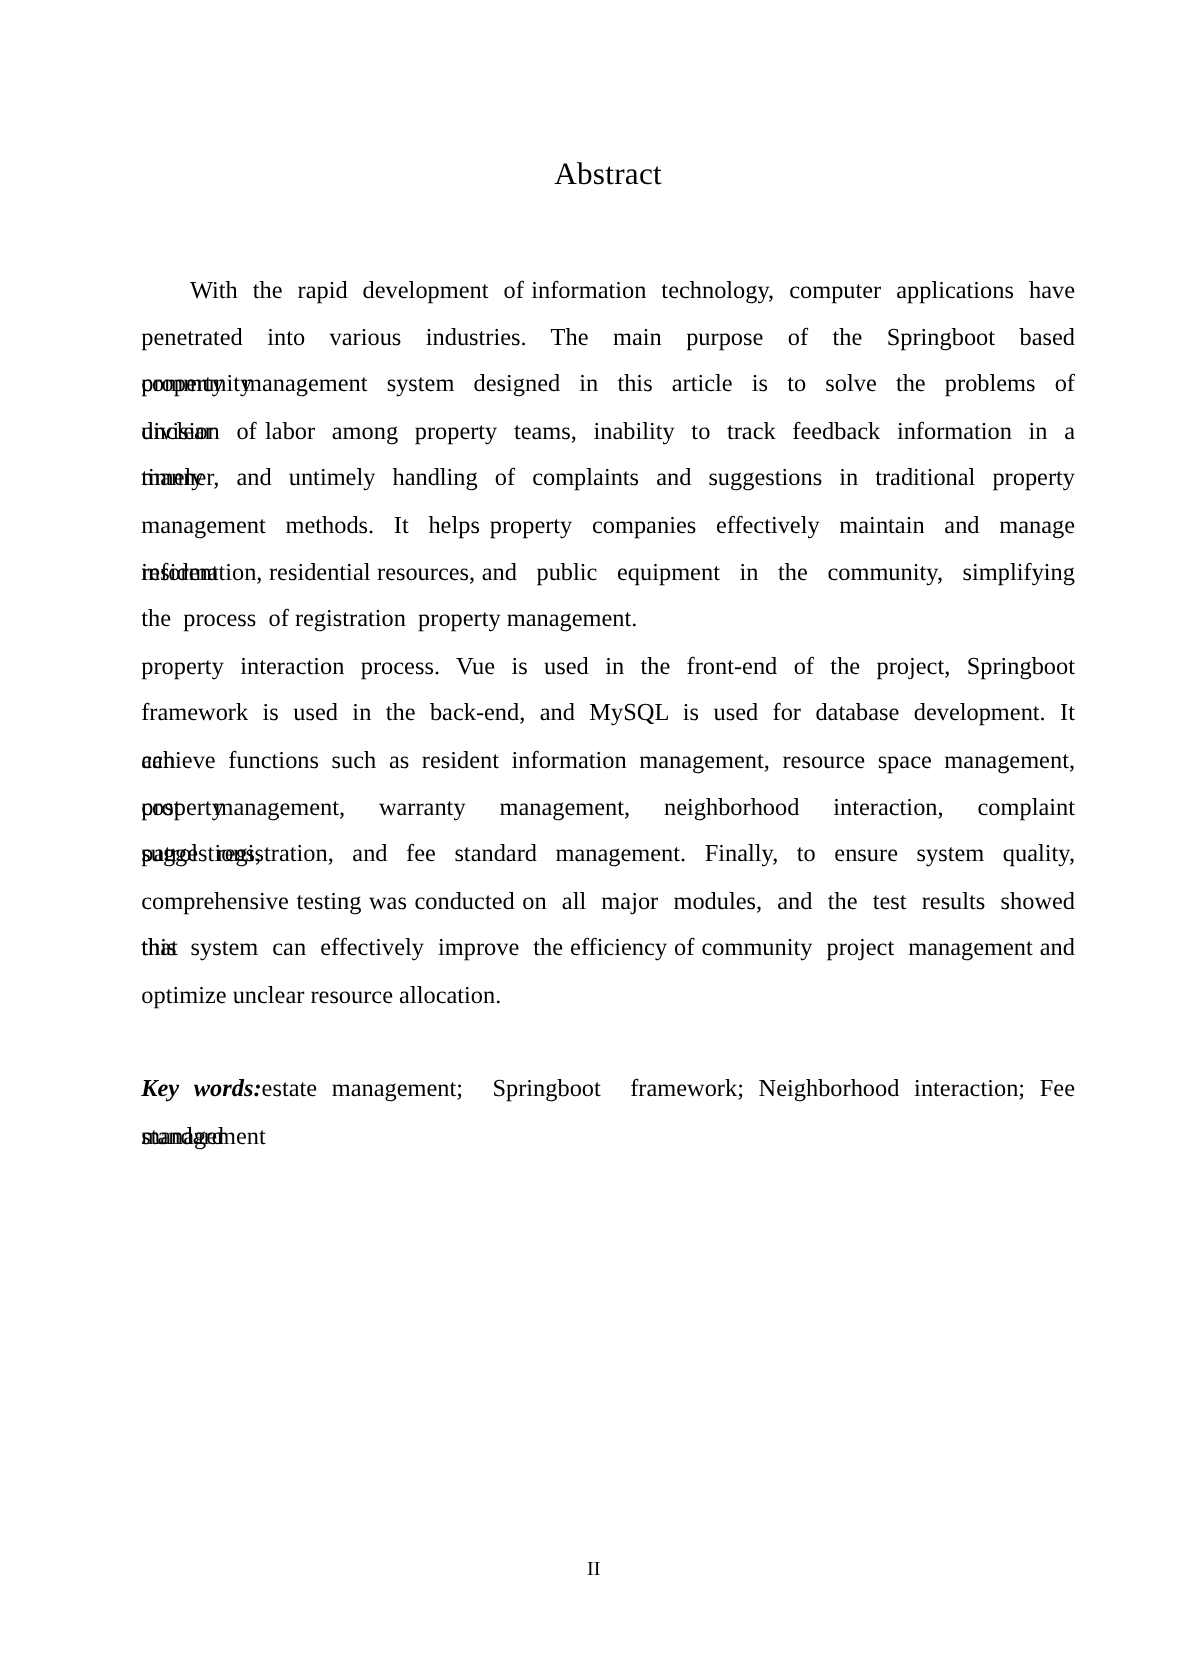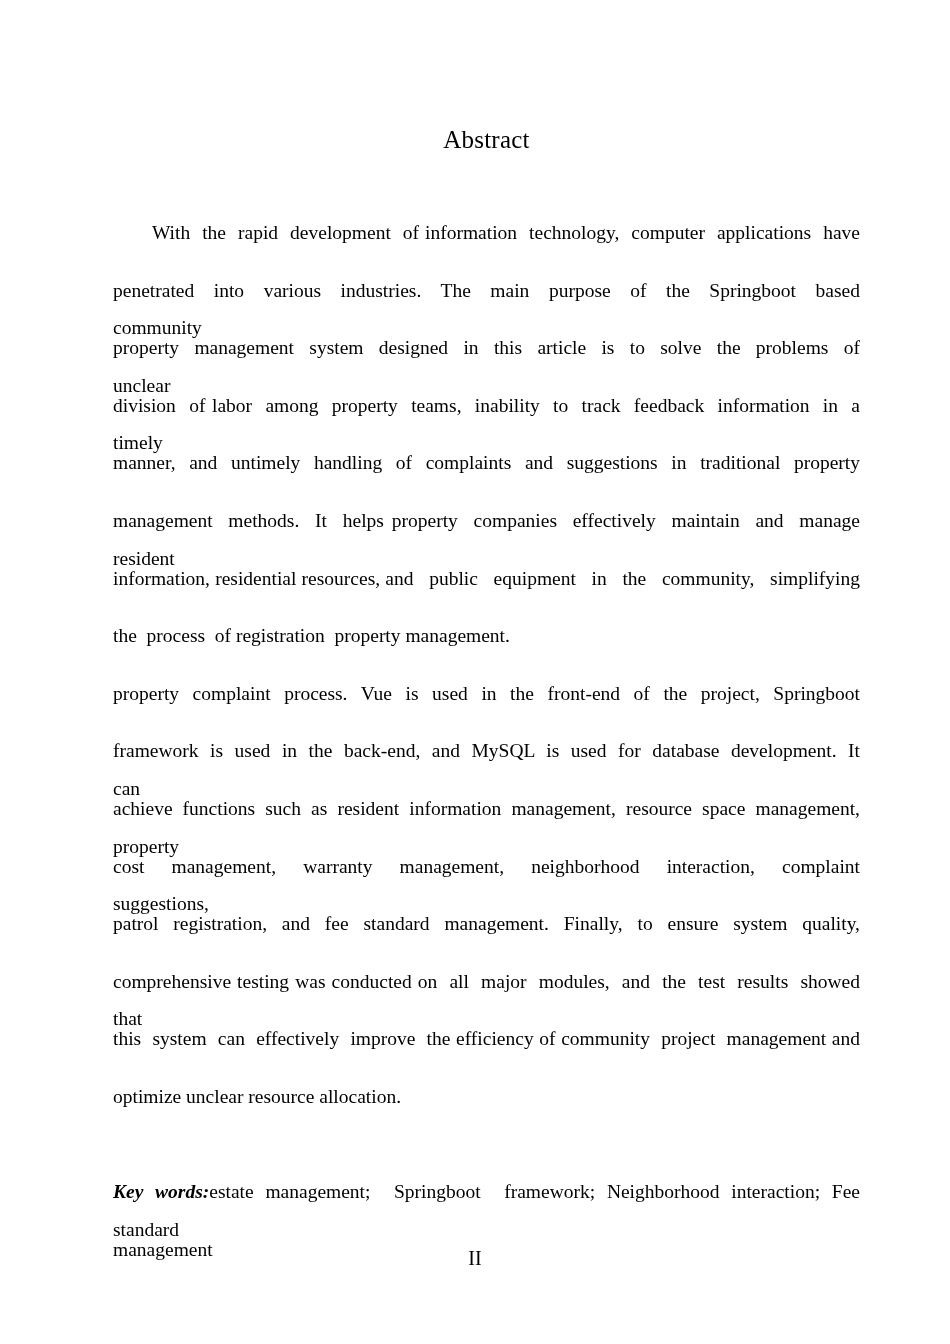--- a/index.html
+++ b/index.html
@@ -39,21 +39,20 @@
     text-align: justify;
     text-justify: inter-word;
   }
   
   .ln {
     display: block;
     text-align: justify;
     text-align-last: justify;
     white-space: pre-wrap;
     height: 37.6px;
-    margin-top: 20px;
   }
   .ln.last {
     text-align-last: left;
   }
   .ln.indent {
     text-indent: 39px;
   }
   .spacer-line {
     display: block;
     height: 37.6px;
@@ -61,21 +60,21 @@
   .kw-label {
     font-weight: bold;
     font-style: italic;
   }
   .page-number {
     position: absolute;
     left: 0;
     right: 0;
     top: 1248px;
     text-align: center;
-    font-size: 20px;
+    font-size: 16px;
     line-height: 1;
   }
 </style>
 </head>
 <body>
 
 <div class="page">
 
   <div class="content">
 
@@ -87,21 +86,21 @@
           <span class="ln indent">With  the  rapid  development  of information  technology,  computer  applications  have</span>
           <span class="ln">penetrated  into  various  industries.  The  main  purpose  of  the  Springboot  based  community</span>
           <span class="ln">property  management  system  designed  in  this  article  is  to  solve  the  problems  of  unclear</span>
           <span class="ln">division  of labor  among  property  teams,  inability  to  track  feedback  information  in  a  timely</span>
           <span class="ln">manner,  and  untimely  handling  of  complaints  and  suggestions  in  traditional  property</span>
           <span class="ln">management  methods.  It  helps property  companies  effectively  maintain  and  manage  resident</span>
           <span class="ln">information, residential resources, and   public   equipment   in   the   community,   simplifying</span>
           <span class="ln last">the  process  of registration  property management.</span>
         </p>
       <p id="p2" class="para" style="margin: 0px;">
-          <span class="ln">property  complaint  process.  Vue  is  used  in  the  front-end  of  the  project,  Springboot</span>
+          <span class="ln">property  interaction  process.  Vue  is  used  in  the  front-end  of  the  project,  Springboot</span>
           <span class="ln">framework  is  used  in  the  back-end,  and  MySQL  is  used  for  database  development.  It  can</span>
           <span class="ln">achieve functions such as resident information management, resource space management, property</span>
           <span class="ln">cost  management,  warranty  management,  neighborhood  interaction,  complaint  suggestions,</span>
           <span class="ln">patrol  registration,  and  fee  standard  management.  Finally,  to  ensure  system  quality,</span>
           <span class="ln">comprehensive testing was conducted on  all  major  modules,  and  the  test  results  showed  that</span>
           <span class="ln">this  system  can  effectively  improve  the efficiency of community  project  management and</span>
           <span class="ln last">optimize unclear resource allocation.</span>
         </p>
 
       <span class="spacer-line"></span>

